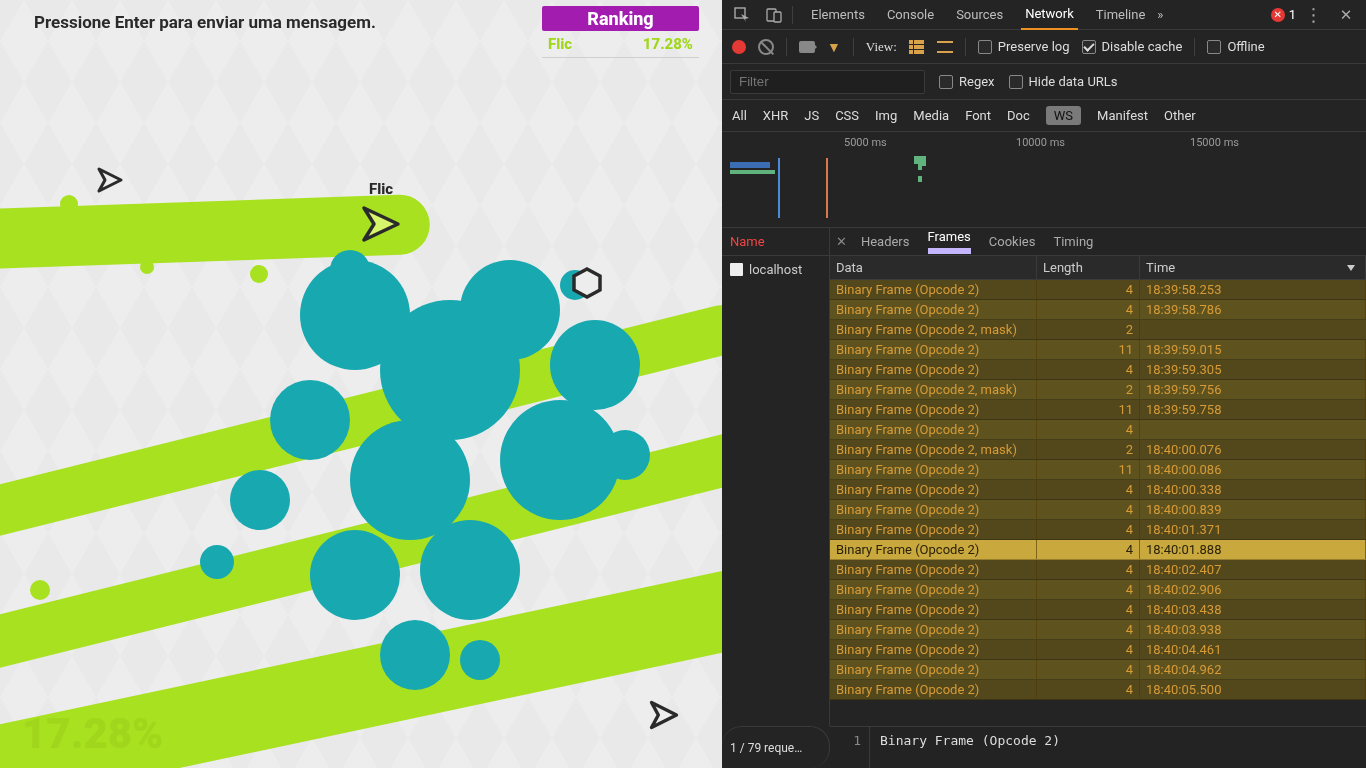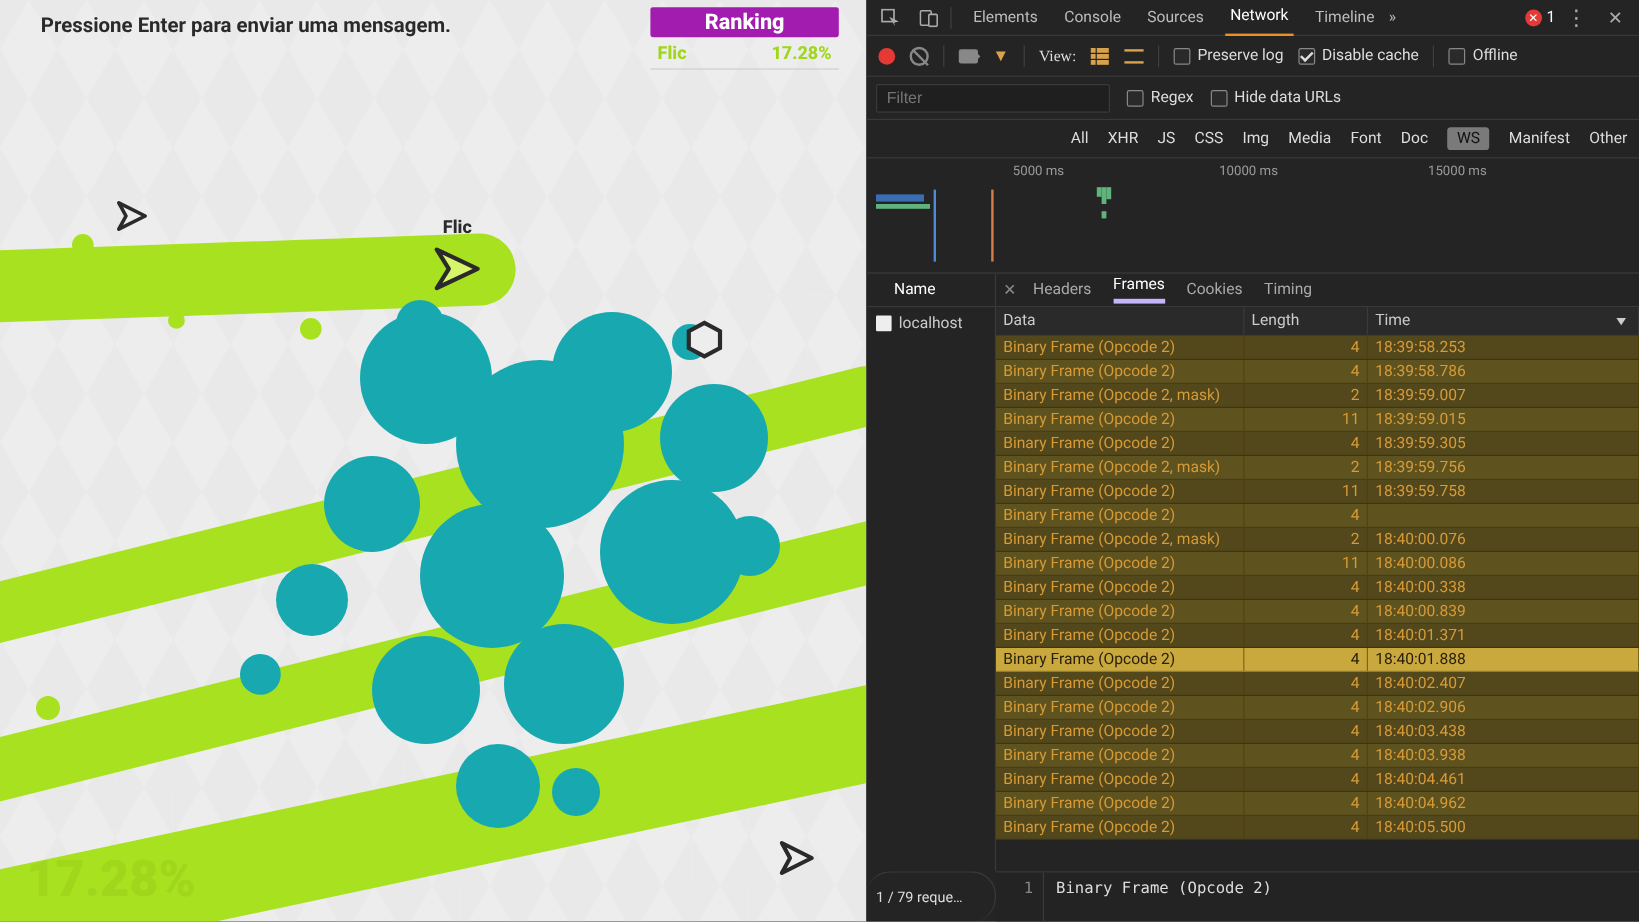--- a/index.html
+++ b/index.html
@@ -54,38 +54,38 @@
 .view-icon1 span{background:#d8a24a;}
 .view-icon2{ width:16px;height:12px;position:relative;}
 .view-icon2::before,.view-icon2::after{content:"";position:absolute;left:0;right:0;height:2px;background:#d8a24a;}
 .view-icon2::before{top:0;} .view-icon2::after{bottom:0;}
 .chk { display:flex; align-items:center; gap:6px; color:#ddd; }
 .chk .box{ width:14px;height:14px;border:1px solid #888;border-radius:2px;background:#2a2a2a; display:flex;align-items:center;justify-content:center;}
 .chk .box.on::after{content:"";width:8px;height:4px;border-left:2px solid #ddd;border-bottom:2px solid #ddd;transform:rotate(-45deg);margin-top:-2px;}
 
 .dt-filterbar { height:36px; display:flex; align-items:center; gap:14px; padding:0 8px; border-bottom:1px solid #3a3a3a;}
 .filter-inp { flex:0 0 170px; height:24px; background:#1f1f1f; border:1px solid #3a3a3a; color:#ddd; padding:0 8px; border-radius:2px; }
-.dt-typetabs { height:32px; display:flex; align-items:center; gap:16px; padding:0 10px; border-bottom:1px solid #3a3a3a; color:#ddd;justify-content:flex-end;}
+.dt-typetabs { height:32px; display:flex; align-items:center; gap:16px; padding:0 10px; border-bottom:1px solid #3a3a3a; color:#ddd;}
 .dt-typetabs .ttab{cursor:pointer;}
 .dt-typetabs .ttab.active{ background:#7a7a7a; color:#111; padding:2px 8px; border-radius:3px;}
 .dt-overview { height:96px; border-bottom:1px solid #3a3a3a; position:relative; }
 .ov-tick{position:absolute; top:4px; color:#9a9a9a; font-size:11px;}
 .ov-bar{position:absolute; top:30px; height:6px;}
 .ov-seg{position:absolute;top:24px;width:4px;background:#60b37c;}
 .ov-line{position:absolute;top:26px;width:2px;height:60px;}
 
 .dt-body{position:absolute; top:228px; bottom:42px; left:0; right:0; display:flex;}
 .req-panel{ width:108px; border-right:1px solid #3a3a3a;}
-.req-hdr{ height:28px; display:flex; align-items:center; padding-left:23px; border-bottom:1px solid #3a3a3a; color:#ffffff;}
+.req-hdr{ height:28px; display:flex; align-items:center; padding-left:8px; border-bottom:1px solid #3a3a3a; color:#ef4444;}
 .req-row{ display:flex; align-items:center; gap:6px; padding:6px 8px; font-size:13px;}
 .req-chk{ width:13px;height:13px;background:#eee;border-radius:1px;}
 .ws-panel{ flex:1; display:flex; flex-direction:column;}
 .ws-tabs{ height:28px; display:flex; align-items:center; gap:18px; padding-left:10px; border-bottom:1px solid #3a3a3a;}
 .ws-tabs .wtab{color:#aaa;cursor:pointer;}
-.ws-tabs .wtab.active{color:#fff;border-bottom:4px solid #c4b5fd;padding-bottom:4px;}
+.ws-tabs .wtab.active{color:#fff;border-bottom:6px solid #c4b5fd;padding-bottom:4px;}
 .ws-tabs .wclose{color:#888;margin-left:-4px;margin-right:-4px;}
 .ws-hdr{ height:24px; display:flex; border-bottom:1px solid #3a3a3a; background:#2a2a2a;}
 .ws-hdr div{ display:flex;align-items:center;padding:0 6px; color:#ccc; border-right:1px solid #3a3a3a;}
 .col-data{flex:0 0 207px;} .col-len{flex:0 0 103px;justify-content:flex-start;} .col-time{flex:1; position:relative;}
 .sort-tri { position:absolute; right:10px; top:9px; width:0;height:0;border-left:4px solid transparent;border-right:4px solid transparent;border-top:6px solid #ccc;}
 .ws-rows{ flex:1; overflow:hidden;}
 .ws-row{ height:20px; display:flex; font-size:13px; border-bottom:1px solid rgba(0,0,0,.25);}
 .ws-row div{ display:flex;align-items:center;padding:0 6px; border-right:1px solid rgba(80,56,0,.6);}
 .ws-row .col-len{justify-content:flex-end;}
 .ws-row.n{ background:#52481c; color:#d79a36;}
@@ -297,21 +297,20 @@
             <div class="col-time">18:39:58.253</div>
           </div>
           <div class="ws-row n alt">
             <div class="col-data">Binary Frame (Opcode 2)</div>
             <div class="col-len">4</div>
             <div class="col-time">18:39:58.786</div>
           </div>
           <div class="ws-row n">
             <div class="col-data">Binary Frame (Opcode 2, mask)</div>
             <div class="col-len">2</div>
-            <div class="col-time">18:39:59.007</div>
           </div>
           <div class="ws-row n alt">
             <div class="col-data">Binary Frame (Opcode 2)</div>
             <div class="col-len">11</div>
             <div class="col-time">18:39:59.015</div>
           </div>
           <div class="ws-row n">
             <div class="col-data">Binary Frame (Opcode 2)</div>
             <div class="col-len">4</div>
             <div class="col-time">18:39:59.305</div>

